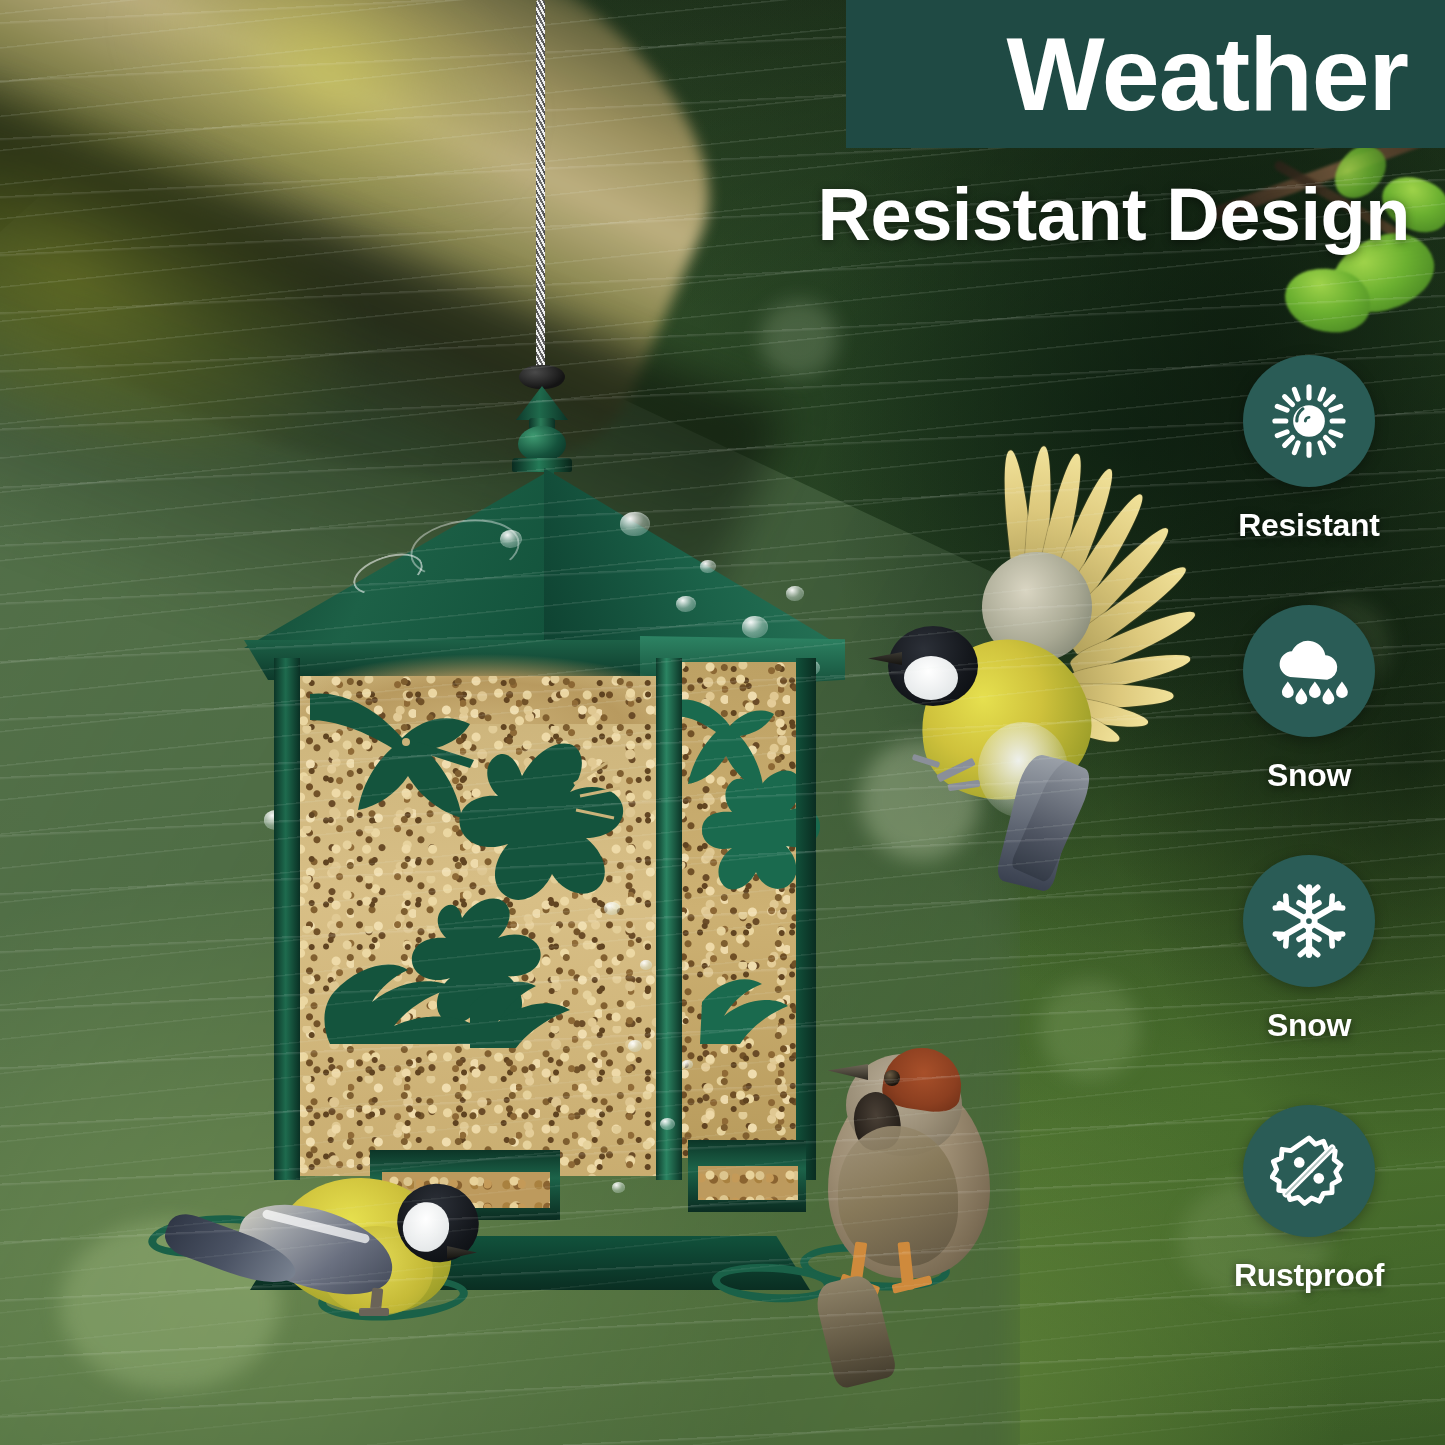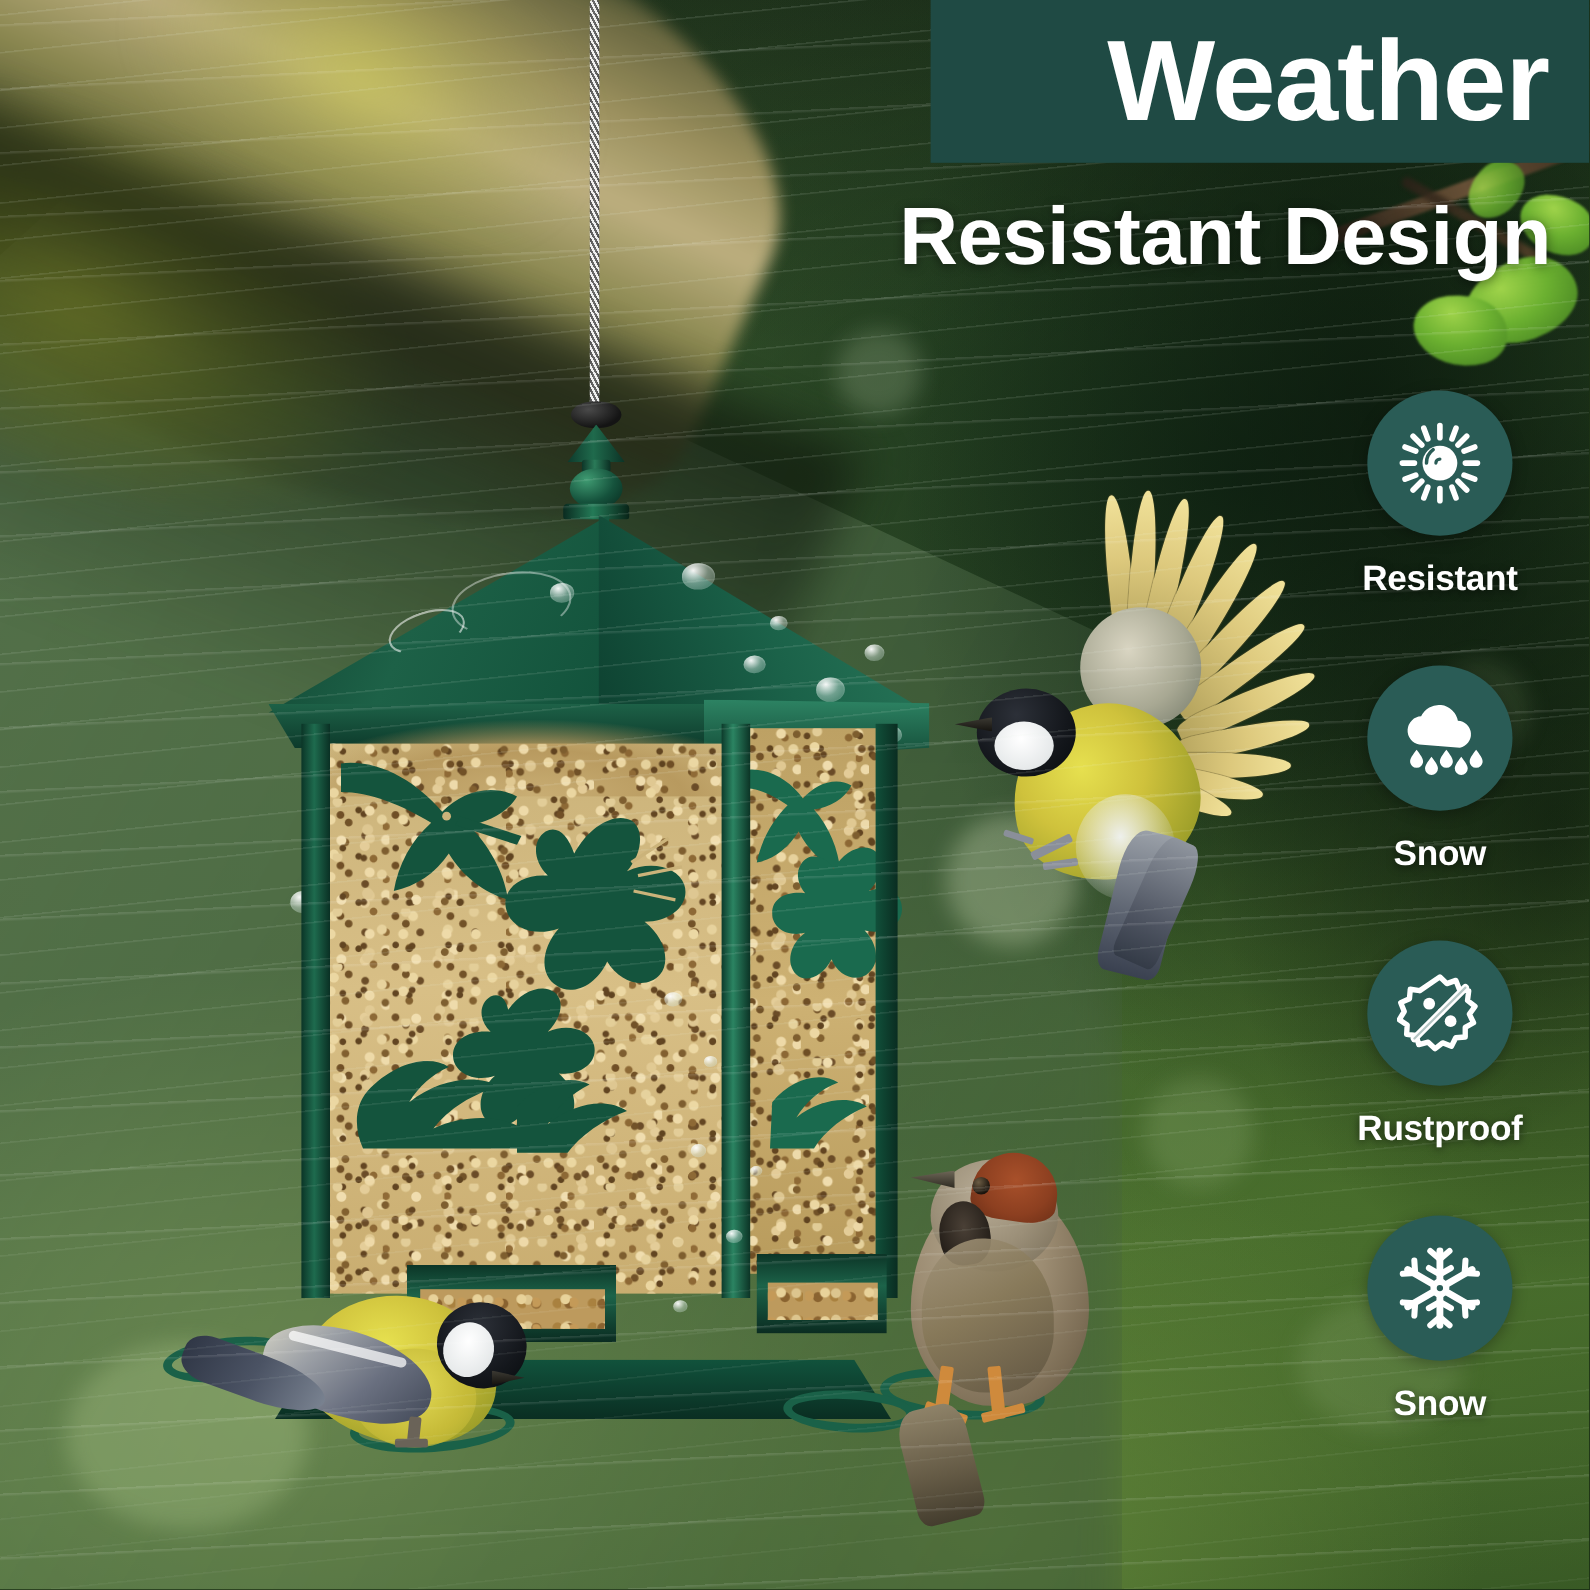--- a/index.html
+++ b/index.html
@@ -588,34 +588,20 @@
             <path d="M50.5 45.5 c3 4 5 6.6 5 9 a5 5 0 0 1 -10 0 c0 -2.4 2 -5 5 -9 z"></path>
             <path d="M62 40 c3 4 5 6.6 5 9 a5 5 0 0 1 -10 0 c0 -2.4 2 -5 5 -9 z"></path>
           </g>
         </svg>
       </div>
       <div class="flabel">Snow</div>
     </div>
 
     <div class="feature">
       <div class="circle" style="background: rgb(42, 92, 86);">
-        <svg width="78" height="78" viewBox="0 0 64 64">
-          <path fill="none" stroke="#ffffff" stroke-width="4" stroke-linejoin="round" d="M32 5 l5.2 5 6.7 -2.4 2.6 6.6 7 1.3 -0.9 7.1 5.6 4.4 -4.2 5.8 3.1 6.4 -6.2 3.5 0 7.1 -7.1 0.6 -3.2 6.4 -6.6 -2.6 -5.6 4.4 -5.2 -4.9 -6.9 1.8 -2.1 -6.8 -7 -0.8 0.4 -7.1 -5.9 -3.9 3.7 -6.1 -2.6 -6.6 6.5 -2.9 0.6 -7.1 7 1.1 z"></path>
-          <circle cx="24" cy="25" r="4.4" fill="#ffffff"></circle>
-          <circle cx="40" cy="38" r="4.4" fill="#ffffff"></circle>
-          <circle cx="33" cy="31" r="2.6" fill="#ffffff"></circle>
-          <line x1="13" y1="51" x2="51" y2="13" stroke="#ffffff" stroke-width="5.4" stroke-linecap="round"></line>
-          <line x1="13" y1="51" x2="51" y2="13" stroke="#2a5c56" stroke-width="1.6" stroke-linecap="round" opacity=".35"></line>
-        </svg>
-      </div>
-      <div class="flabel">Rustproof</div>
-    </div>
-
-    <div class="feature">
-      <div class="circle" style="background: rgb(42, 92, 86);">
         <svg width="80" height="80" viewBox="0 0 64 64">
           <g stroke="#ffffff" stroke-width="5" stroke-linecap="round" fill="none">
             <line x1="32" y1="5" x2="32" y2="59"></line>
             <line x1="8.6" y1="18.5" x2="55.4" y2="45.5"></line>
             <line x1="8.6" y1="45.5" x2="55.4" y2="18.5"></line>
           </g>
           <g stroke="#ffffff" stroke-width="4.4" stroke-linecap="round" fill="none">
             <path d="M32 11 l-7 -6 M32 11 l7 -6"></path>
             <path d="M32 53 l-7 6 M32 53 l7 6"></path>
             <path d="M14 21 l-9 0.6 M14 21 l-0.6 -9"></path>
@@ -624,14 +610,28 @@
             <path d="M50 21 l9 0.6 M50 21 l0.6 -9"></path>
             <path d="M32 22 l-8 -4.6 M32 22 l8 -4.6"></path>
             <path d="M32 42 l-8 4.6 M32 42 l8 4.6"></path>
           </g>
           <circle cx="32" cy="32" r="4.6" fill="#2a5c56" stroke="#ffffff" stroke-width="4.6"></circle>
         </svg>
       </div>
       <div class="flabel">Snow</div>
     </div>
 
+    <div class="feature">
+      <div class="circle" style="background: rgb(42, 92, 86);">
+        <svg width="78" height="78" viewBox="0 0 64 64">
+          <path fill="none" stroke="#ffffff" stroke-width="4" stroke-linejoin="round" d="M32 5 l5.2 5 6.7 -2.4 2.6 6.6 7 1.3 -0.9 7.1 5.6 4.4 -4.2 5.8 3.1 6.4 -6.2 3.5 0 7.1 -7.1 0.6 -3.2 6.4 -6.6 -2.6 -5.6 4.4 -5.2 -4.9 -6.9 1.8 -2.1 -6.8 -7 -0.8 0.4 -7.1 -5.9 -3.9 3.7 -6.1 -2.6 -6.6 6.5 -2.9 0.6 -7.1 7 1.1 z"></path>
+          <circle cx="24" cy="25" r="4.4" fill="#ffffff"></circle>
+          <circle cx="40" cy="38" r="4.4" fill="#ffffff"></circle>
+          <circle cx="33" cy="31" r="2.6" fill="#ffffff"></circle>
+          <line x1="13" y1="51" x2="51" y2="13" stroke="#ffffff" stroke-width="5.4" stroke-linecap="round"></line>
+          <line x1="13" y1="51" x2="51" y2="13" stroke="#2a5c56" stroke-width="1.6" stroke-linecap="round" opacity=".35"></line>
+        </svg>
+      </div>
+      <div class="flabel">Rustproof</div>
+    </div>
+
   </div>
 </div>
 
 </body></html>

